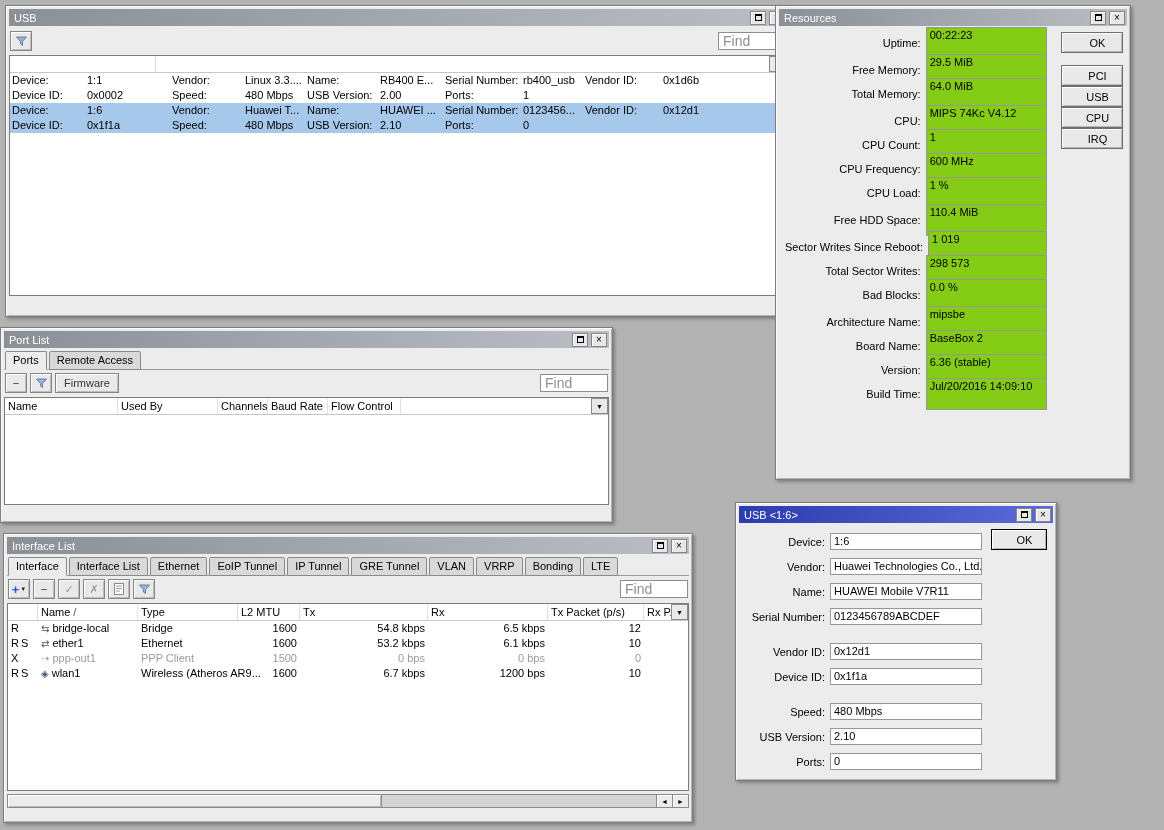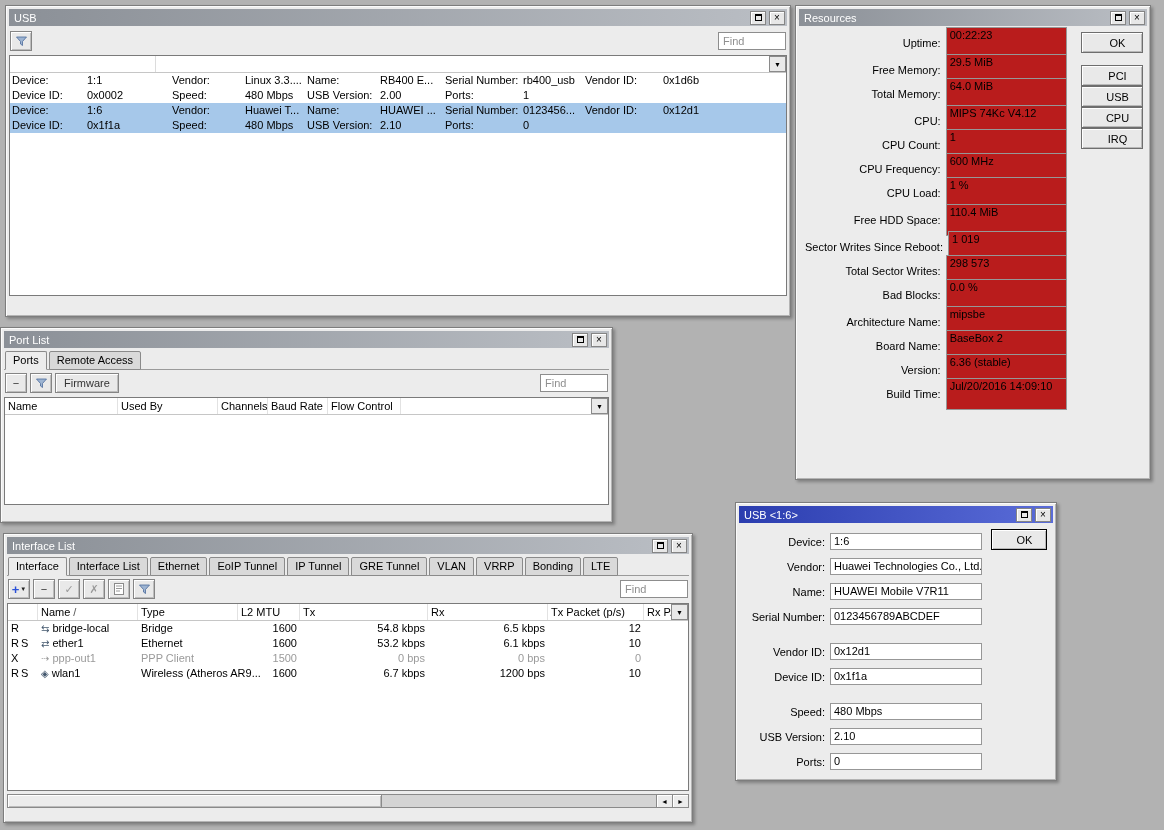--- a/index.html
+++ b/index.html
@@ -24,21 +24,21 @@
   .tab.active { background:var(--window_bg,#ececec); border-bottom-color:var(--window_bg,#ececec); margin-bottom:-1px; }
 
   .toolbar { display:flex; align-items:center; gap:3px; padding:3px 1px 4px; }
   .tool-btn { min-width:22px; height:20px; background:#e9e9e9; border:1px solid #858585;
               box-shadow:inset 1px 1px 0 #fff, inset -1px -1px 0 #bdbdbd;
               display:inline-flex; align-items:center; justify-content:center; font-size:11px; color:#333; }
   .tool-btn .plus { color:var(--accent_blue,#2a50d8); font-weight:bold; font-size:13px; line-height:1; }
   .tool-btn .caret { font-size:6px; margin-left:1px; color:#222; }
   .tool-btn.dim { color:#999; }
   .text-btn { padding:0 8px; }
-  .find { margin-left:auto; width:68px; height:18px; border:1px solid #8d8d8d; padding:0 4px; background:#fff; font-size:11px; }
+  .find { margin-left:auto; width:68px; height:18px; border:1px solid #8d8d8d; padding:0 4px; background:#fff; font-size:14px; }
   .find::placeholder { color:#8f8f8f; opacity:1; }
 
   .listbox { border:1px solid #7a7a7a; background:#fff; overflow:hidden; position:relative; }
   .grid-hdr { display:grid; height:17px; align-items:stretch; border-bottom:1px solid #c6c6c6; background:#fff; position:relative; }
   .hc { padding:0 3px; border-right:1px solid #e2e2e2; display:flex; align-items:center; white-space:nowrap; overflow:hidden; }
   .sort { margin-left:3px; color:#555; }
   .hdr-arrow { position:absolute; right:0; top:0; bottom:0; width:17px; background:#e9e9e9;
                border:1px solid #8a8a8a; font-size:7px; display:flex; align-items:center; justify-content:center; }
 
   .usb-line { display:grid; grid-template-columns:75px 85px 73px 62px 73px 65px 78px 62px 78px 1fr; height:15px; line-height:15px; }
@@ -68,21 +68,21 @@
   .hbtn + .hbtn { margin-left:0; }
 
   .btn { background:#e9e9e9; border:1px solid #6e6e6e; box-shadow:inset 1px 1px 0 #fff, inset -1px -1px 0 #b8b8b8;
          font-size:11px; display:flex; align-items:center; justify-content:center; height:21px;padding-left:11px; }
   .btn.default { border:1px solid #000; }
 
   .res-body { padding:6px 80px 0 6px; position:relative; }
   .res-row { display:flex; align-items:center; height:17px; margin-bottom:7px; }
   .res-group { margin-bottom:10px; }
   .res-label { width:140px; text-align:right; margin-right:5px; white-space:nowrap; }
-  .res-val { width:125px; height:32px; border:1px solid #979797; background:#b91c1c; padding:1px 3px; line-height:13px;
+  .res-val { width:125px; height:32px; border:1px solid #979797; background:#84cc16; padding:1px 3px; line-height:13px;
              white-space:nowrap; overflow:hidden; }
   .res-btns { position:absolute; top:26px; right:7px; width:62px; display:flex; flex-direction:column; }
   .res-btns .btn { }
   .res-btns .btn.gap { margin-bottom:12px; }
 
   .det-body { padding:8px 6px 0; position:relative; }
   .fld { display:flex; align-items:center; height:17px; margin-bottom:8px; }
   .fld .flabel { width:80px; text-align:right; margin-right:5px; white-space:nowrap; }
   .fld .fval { width:152px; height:17px; border:1px solid #979797; background:#fff; padding:1px 3px; line-height:13px;
                white-space:nowrap; overflow:hidden; }
@@ -165,21 +165,21 @@
         <span class="cell">USB Version:</span>
         <span class="cell">2.10</span>
         <span class="cell">Ports:</span>
         <span class="cell">0</span>
       </div>
     </div>
   </div>
   <div class="statusbar">2 items (1 selected)</div>
 </section>
 
-<section class="window" style="left:795px;top:5px;width:356px;height:475px;">
+<section class="window" style="left:775px;top:5px;width:356px;height:475px;">
   <div class="titlebar inactive">
     <span class="title">Resources</span>
     <span class="tbtn">
         <span class="glyph-max"></span>
       </span>
     <span class="tbtn">
         <span>×</span>
       </span>
   </div>
   <div class="res-body">

